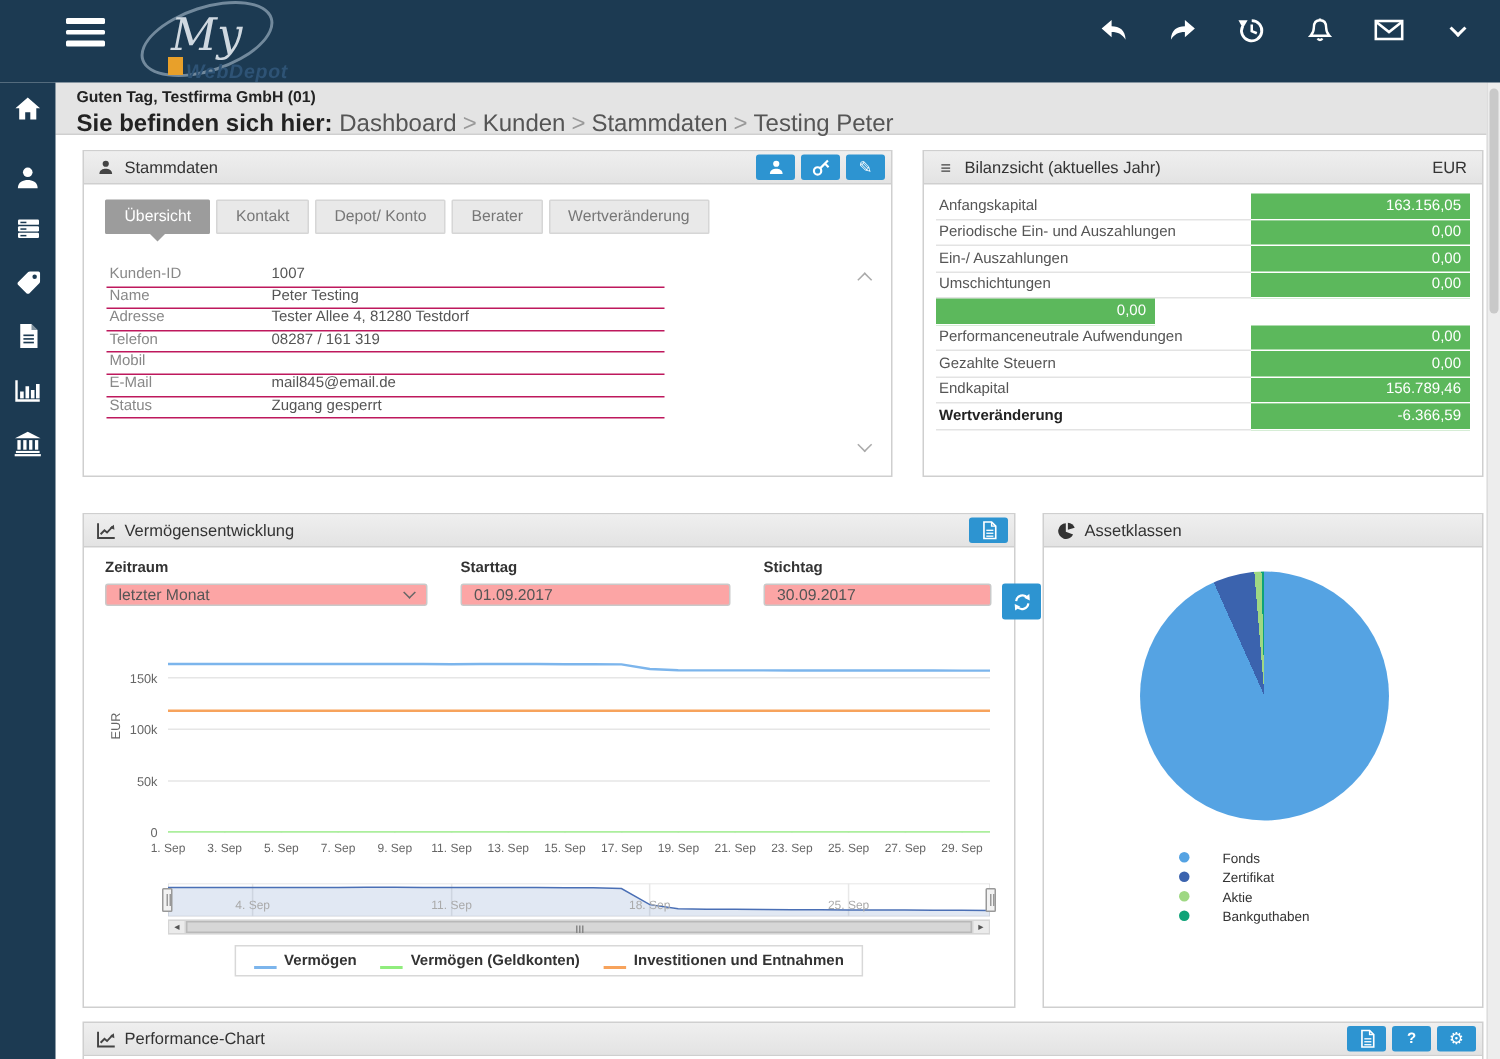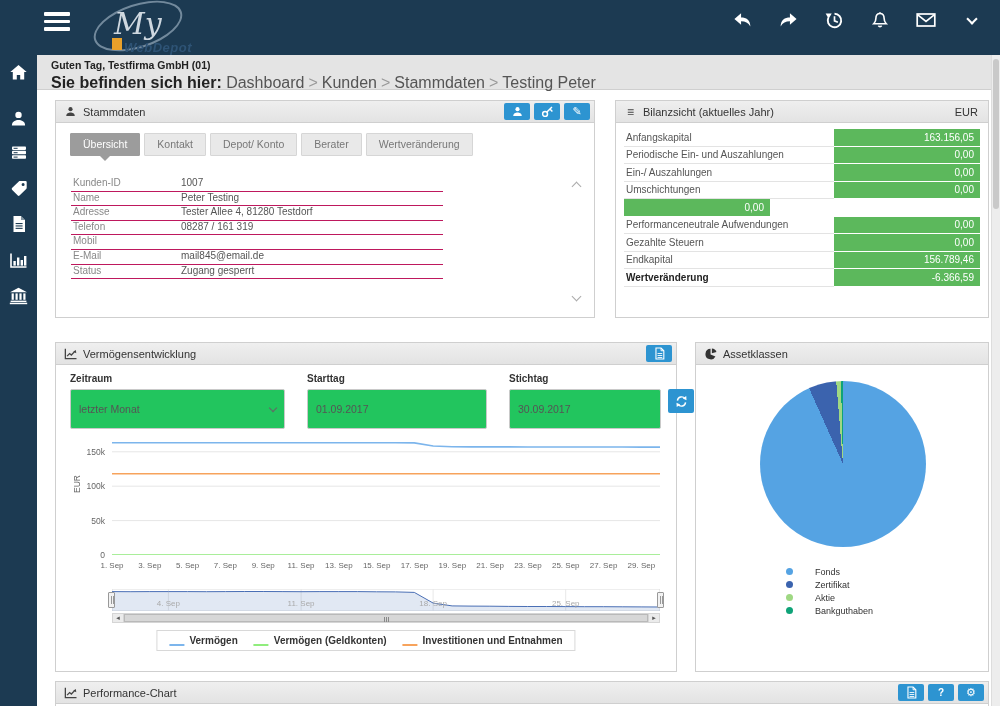--- a/index.html
+++ b/index.html
@@ -60,21 +60,21 @@
   .bilanz-rows { margin:6px 8px 0 8px; }
   .brow { display:flex; align-items:stretch; height:17.5px; }
   .blabel { flex:1; font-size:10px; color:#555; border-bottom:1px solid #e3e3e3; display:flex; align-items:center; padding-left:2px; }
   .blabel.bold { font-weight:bold; color:#222; }
   .bval { width:146px; background:#5cb85c; border-bottom:1px solid #fff; color:#fff; font-size:10px; display:flex; align-items:center; justify-content:flex-end; padding-right:6px; }
 
   
   #verm { left:55px; top:342px; width:622px; height:330px; }
   .form-row { display:flex; padding:8px 14px 6px; gap:22px; }
   .fcol .flab { font-size:10px; font-weight:bold; color:#333; margin-bottom:5px; }
-  .control { height:40px; border:1px solid #c9c9c9; border-radius:2px; background:#22c55e; font-size:10.5px; color:#555; display:flex; align-items:center; padding:0 8px; }
+  .control { height:15px; border:1px solid #c9c9c9; border-radius:2px; background:#fca5a5; font-size:10.5px; color:#555; display:flex; align-items:center; padding:0 8px; }
   .select { width:215px; justify-content:space-between; cursor:pointer; }
   .sel-chev { width:6px; height:6px; border-right:1.5px solid #666; border-bottom:1.5px solid #666; transform:rotate(45deg); margin-top:-3px; }
   .txtin { width:180px; }
   .stich-wrap { display:flex; }
   .txtin.stich { width:152px; }
   .refresh-btn { width:26px; height:24px; background:#2d94d1; border-radius:2px; margin-left:7px; display:flex; align-items:center; justify-content:center; cursor:pointer; }
 
   .chart-wrap { position:absolute; left:56px; top:84px; width:548px; height:150px; }
   .ytick { position:absolute; right:100%; margin-right:7px; transform:translateY(-50%); font-size:8.5px; color:#666; white-space:nowrap; }
   .eur-axis { position:absolute; left:-44px; top:52px; transform:rotate(-90deg); font-size:8.5px; color:#666; }

